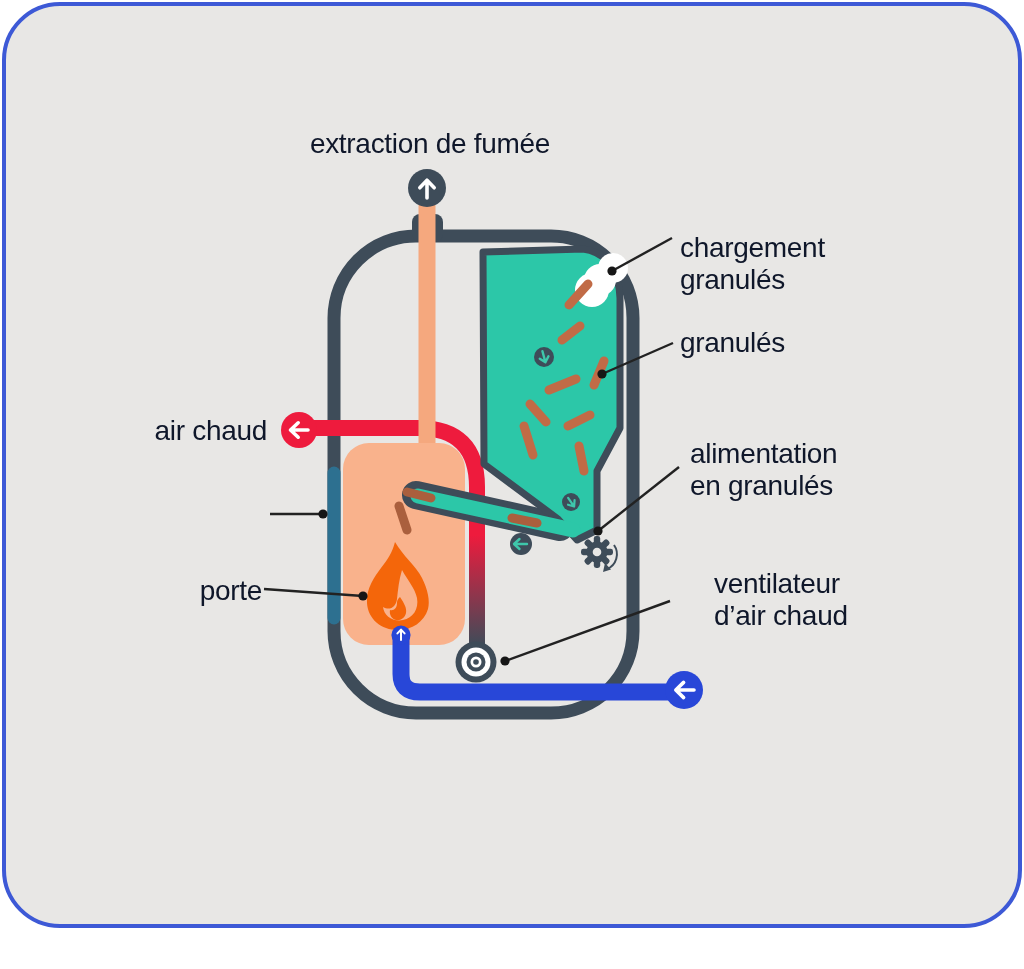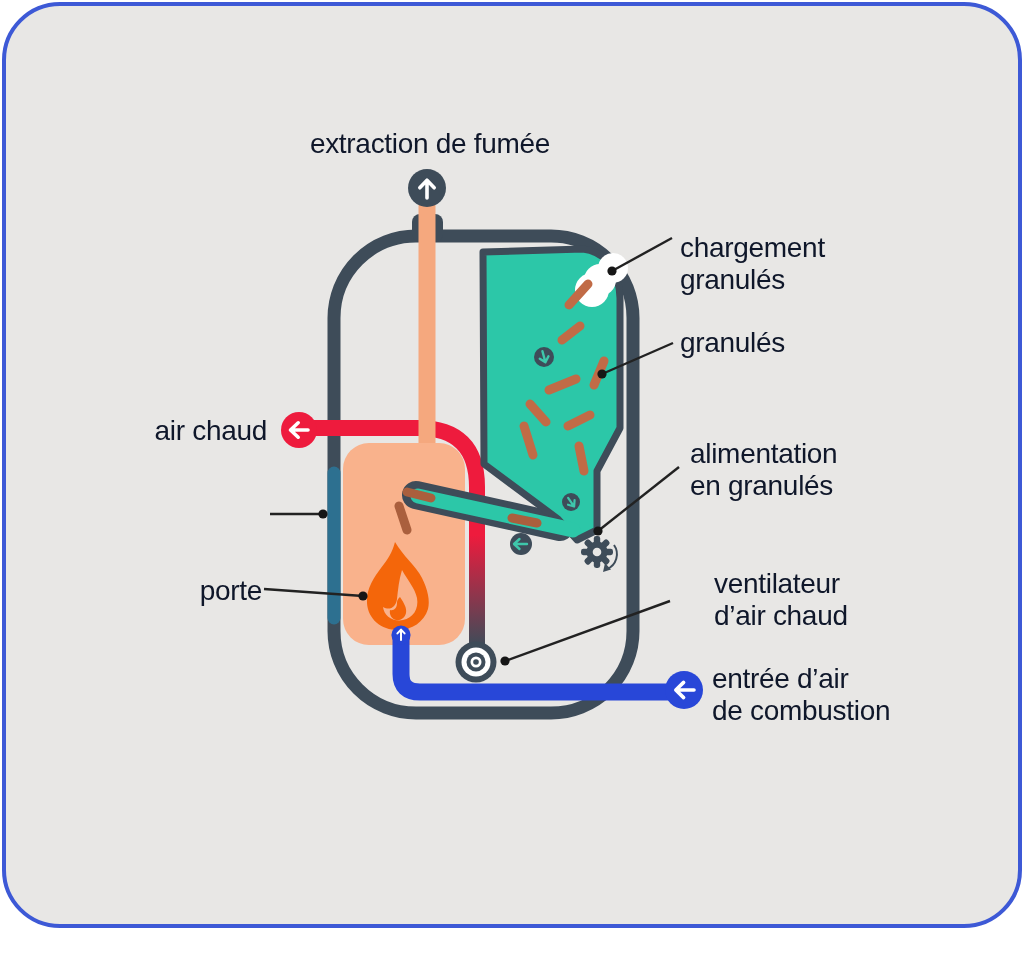--- a/index.html
+++ b/index.html
@@ -167,18 +167,16 @@
   </svg>
 
   <div class="lbl center" style="left:430px;top:128px;">extraction de fumée</div>
   <div class="lbl" style="left:680px;top:196px;margin-top:36px;">chargement
 granulés</div>
   <div class="lbl" style="left:680px;top:327px;">granulés</div>
   <div class="lbl" style="left:682px;top:438px;margin-left:8px;">alimentation
 en granulés</div>
   <div class="lbl" style="left:714px;top:568px;">ventilateur
 d’air chaud</div>
-  <div class="lbl" style="left:712px;top:663px;">entrée d’air
-de combustion</div>
   <div class="lbl right" style="right:757px;top:415px;">air chaud</div>
   <div class="lbl right" style="right:762px;top:575px;">porte</div>
 
 </div>
 
 </body></html>

